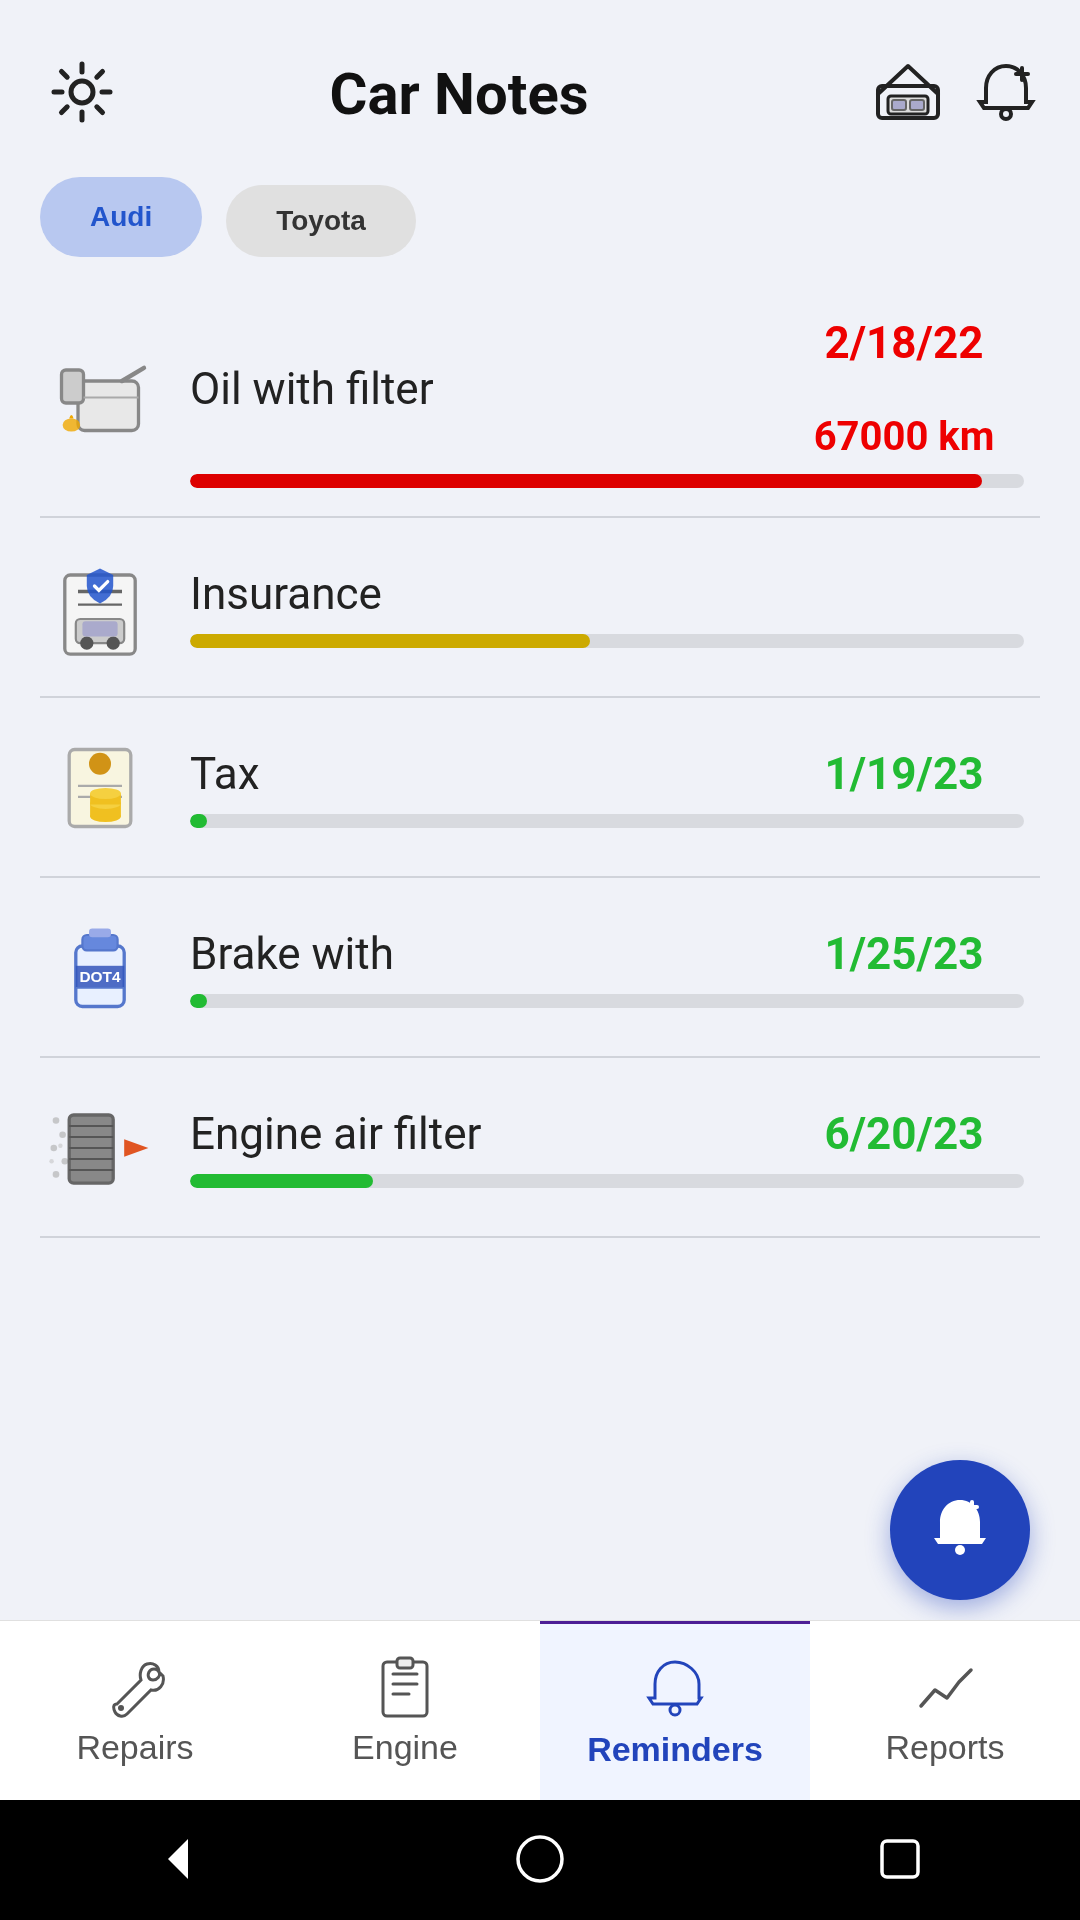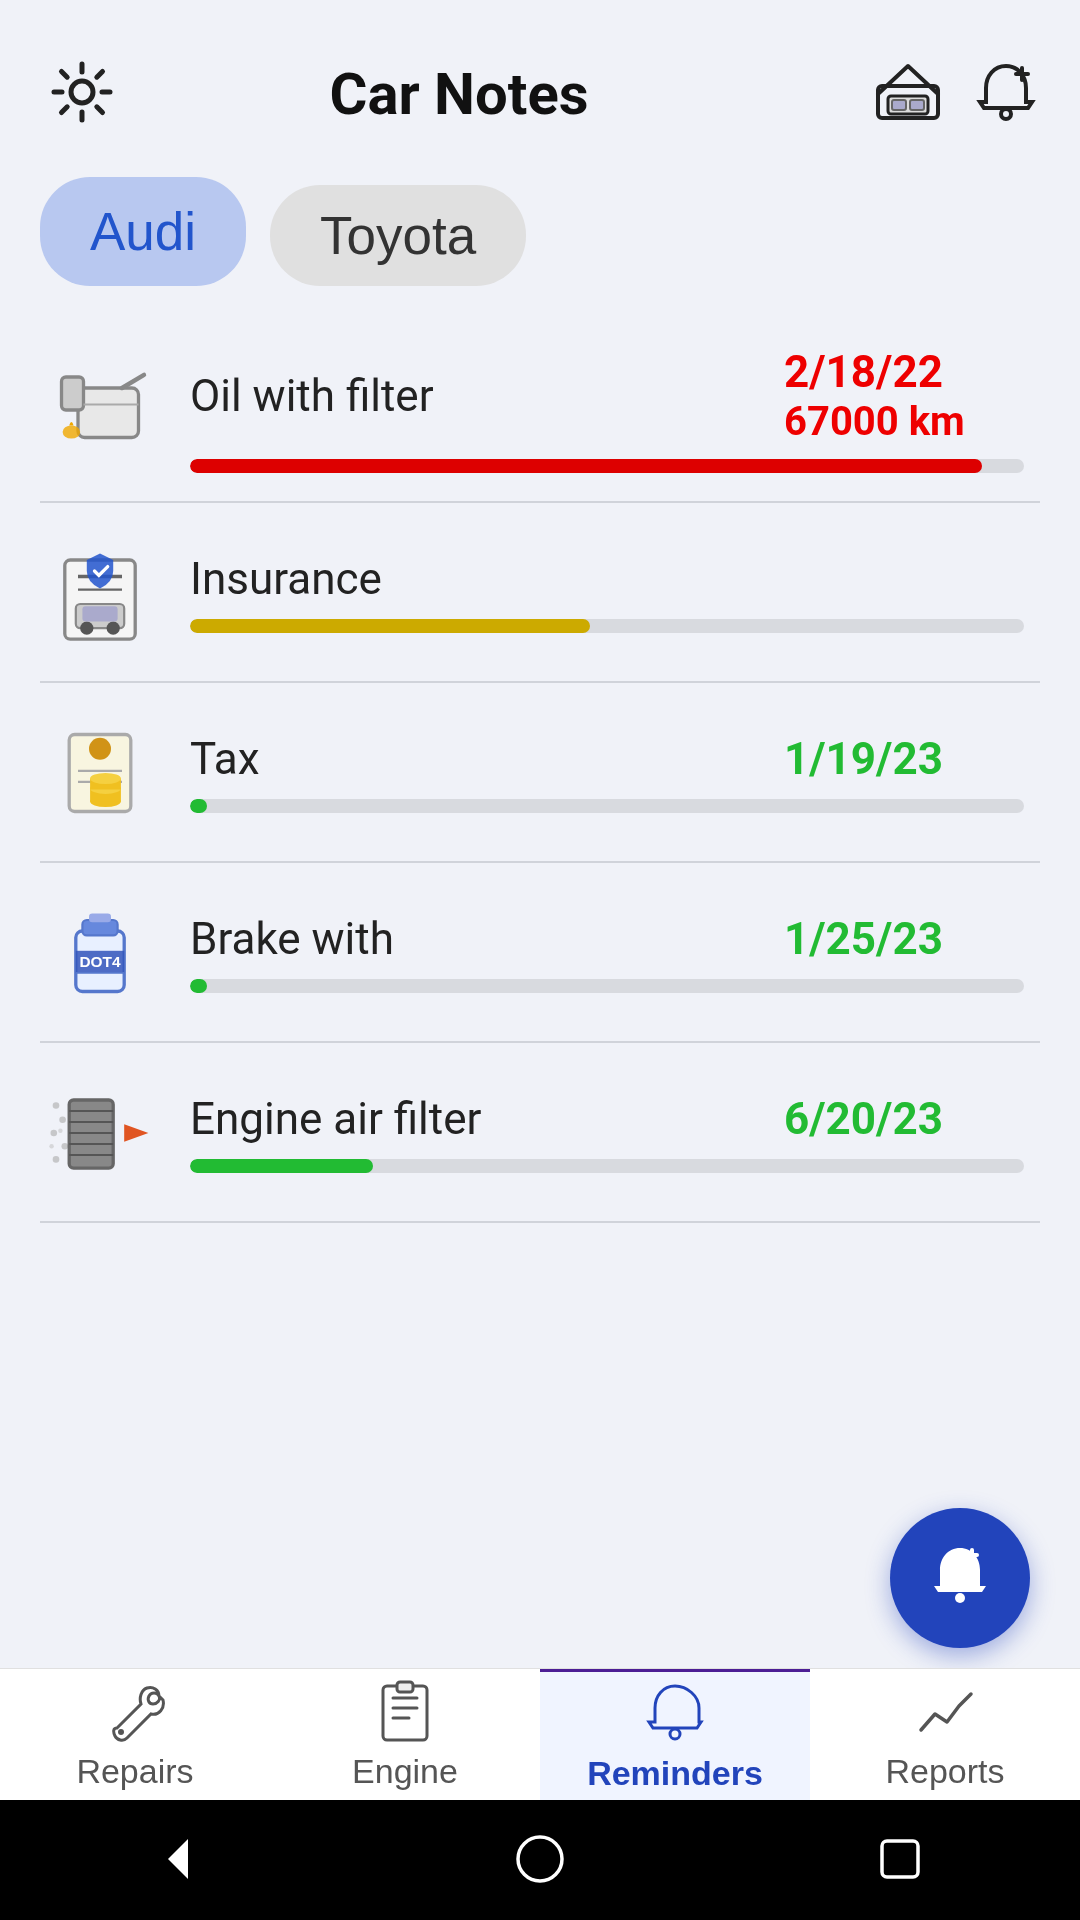--- a/index.html
+++ b/index.html
@@ -46,22 +46,22 @@
 
     
     .car-tabs {
       display: flex;
       gap: 24px;
       padding: 10px 40px 30px 40px;
     }
     .tab-pill {
       padding: 20px 50px;
       border-radius: 50px;
-      font-size: 53px;
-      font-weight: 400;
+      font-size: 28px;
+      font-weight: 700;
       cursor: pointer;
       border: none;
     }
     .tab-pill.active {
       background: #b8c8f0;
       color: #2255cc;
     }
     .tab-pill.inactive {
       background: #e0e0e0;
       color: #333;
@@ -132,22 +132,23 @@
       border-radius: 7px;
     }
     .divider {
       height: 2px;
       background: #d0d3da;
       margin: 28px 40px 0 40px;
     }
     .date-km-col {
       display: flex;
       flex-direction: column;
-      align-items: flex-start;
+      align-items: center;
       min-width: 240px;
+      gap: 44px;
     }
 
     
     .fab-container {
       display: flex;
       justify-content: flex-end;
       padding: 30px 50px 20px 0;
     }
     .fab-btn {
       width: 140px;
@@ -161,21 +162,21 @@
       justify-content: center;
       box-shadow: 0 8px 24px rgba(34,68,187,0.4);
     }
     .fab-btn svg {
       width: 80px;
       height: 80px;
     }
 
     
     .bottom-nav {
-      height: 132px;
+      height: 180px;
       background: #fff;
       display: flex;
       align-items: stretch;
       border-top: 1px solid #e0e0e0;
     }
     .nav-item {
       flex: 1;
       display: flex;
       flex-direction: column;
       align-items: center;

